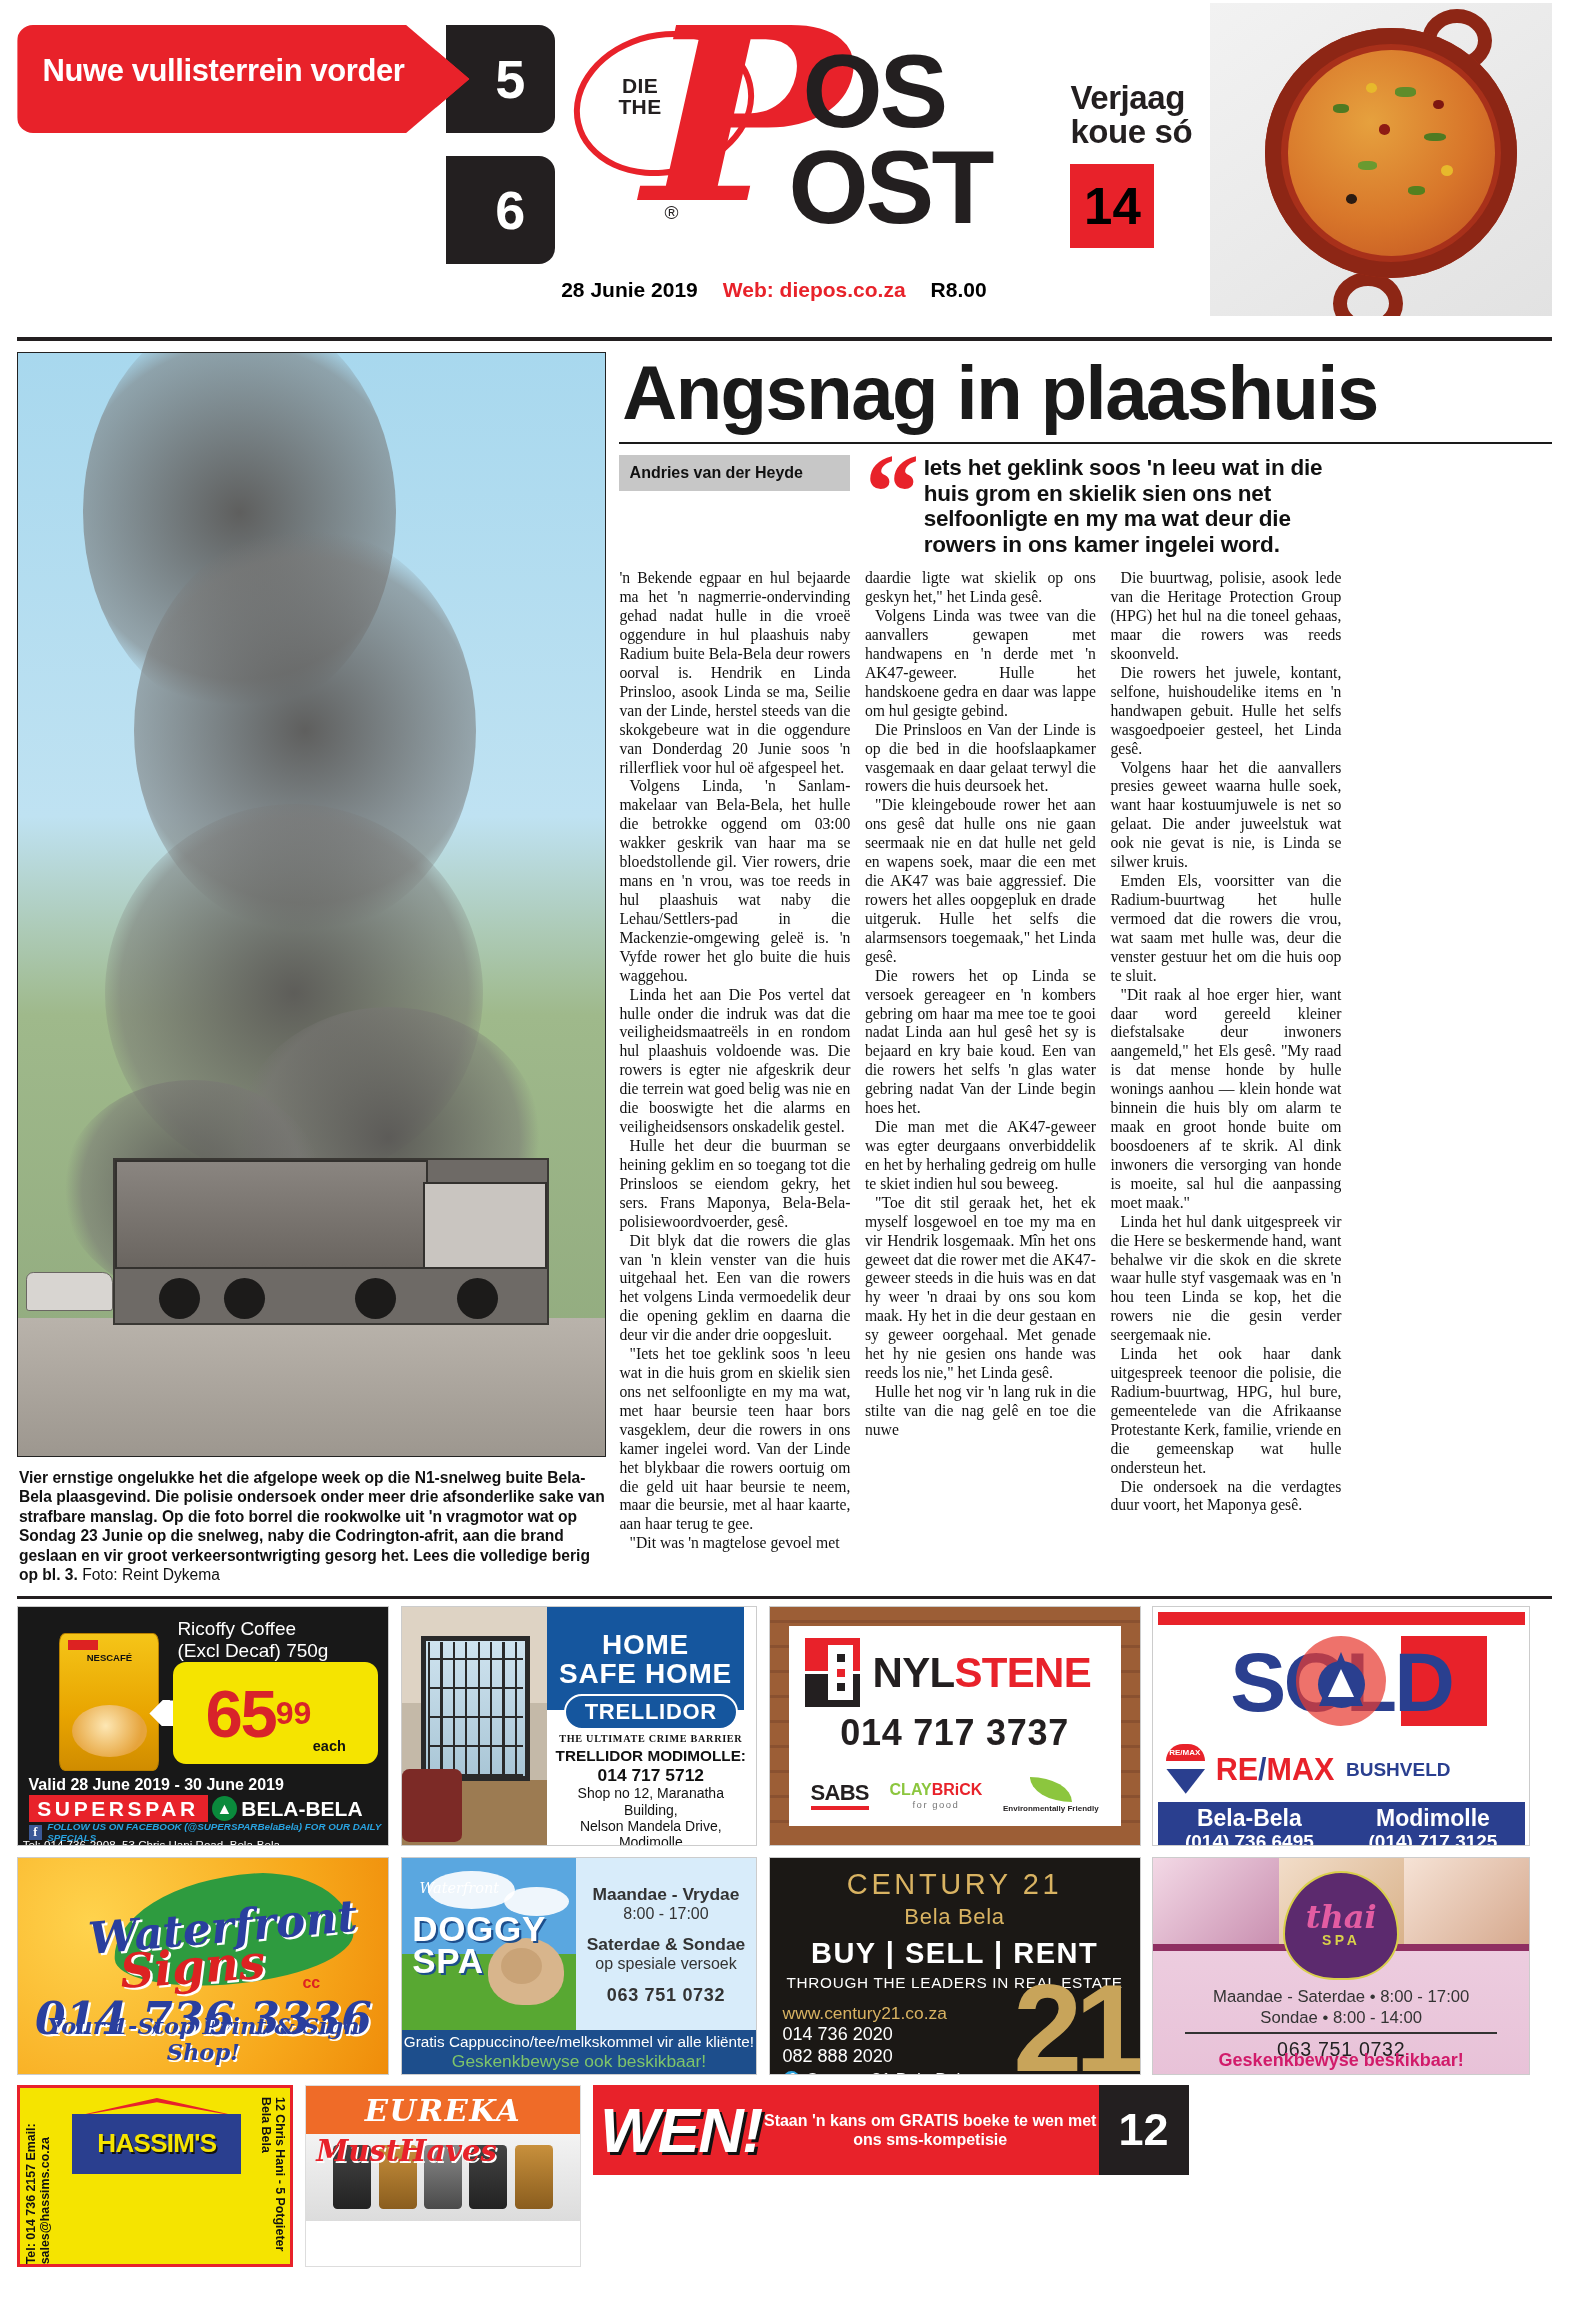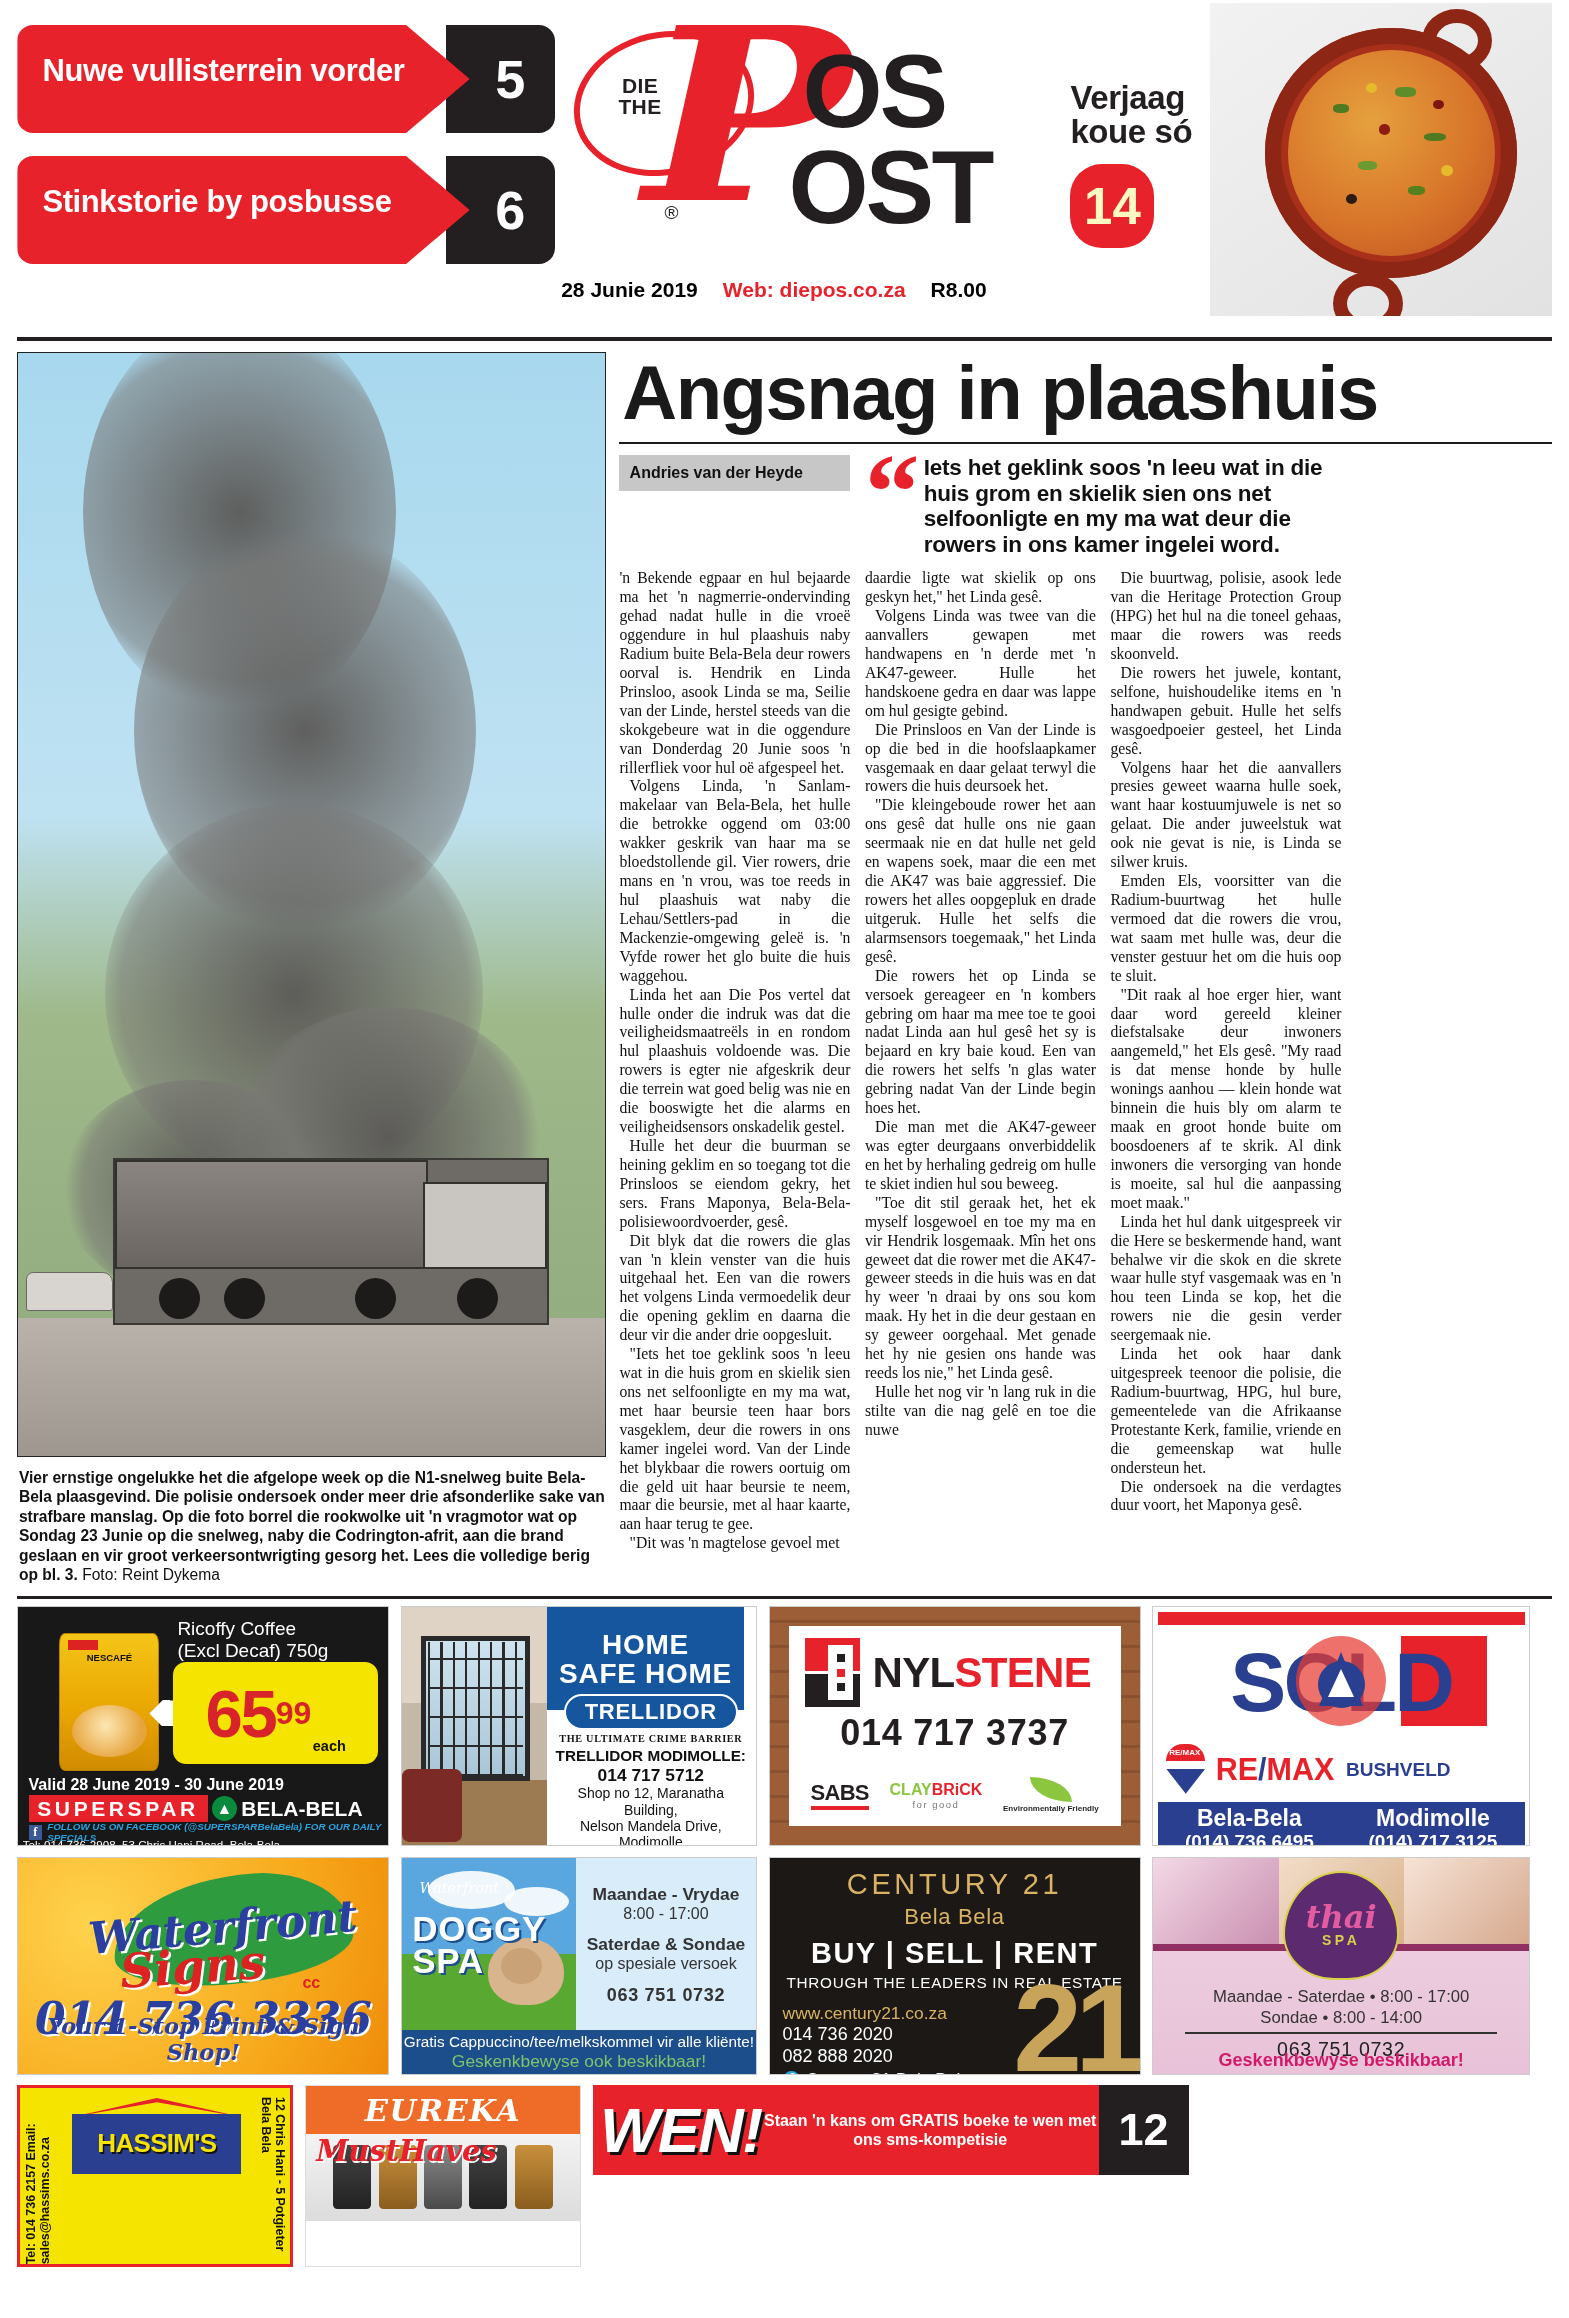--- a/index.html
+++ b/index.html
@@ -78,21 +78,21 @@
   }
   .dateline .web { color: #e8222a; }
 
   
   .topright { flex: 1; position: relative; display: flex; }
   .tr-left { width: 153px; padding: 81px 0 0 13px; }
   .tr-head { font-size: 33px; font-weight: bold; line-height: 1.02; color: #231f20; letter-spacing: -0.4px; }
   .tr-num {
     margin-top: 16px; width: 84px; height: 84px; background: #e8222a;
     display: flex; align-items: center; justify-content: center;
-    color: #fef9c3; font-size: 51px; font-weight: bold; border-radius: 32px;
+    color: #000000; font-size: 51px; font-weight: bold;
   }
   .tr-photo {
     flex: 1; height: 313px; margin-top: 2.9px;
     background:
       radial-gradient(circle at 62% 47%, #e06b2e 0 17%, #c4431f 17% 22%, #8e2414 22% 25%, transparent 25%),
       radial-gradient(circle at 62% 47%, #b33a1c 0 30%, transparent 30%),
       linear-gradient(145deg,#f2f2f2,#e2e2e2);
       position: relative; overflow: hidden;
   }
   .pot {
@@ -379,23 +379,20 @@
           <span class="teaser-num">5</span>
         </div>
         <div class="teaser-red">
           <span class="teaser-txt">Nuwe vullisterrein vorder</span>
         </div>
       </div>
       <div class="teaser">
         <div class="teaser-black">
           <span class="teaser-num">6</span>
         </div>
-        <div class="teaser-red">
-          <span class="teaser-txt">Stinkstorie by posbusse</span>
-        </div>
       </div>
     </div>
 
     <div class="masthead">
       <div class="logo-wrap">
         <div class="oval"></div>
         <div class="diethe">
           <div>DIE</div>
           <div>THE</div>
         </div>

